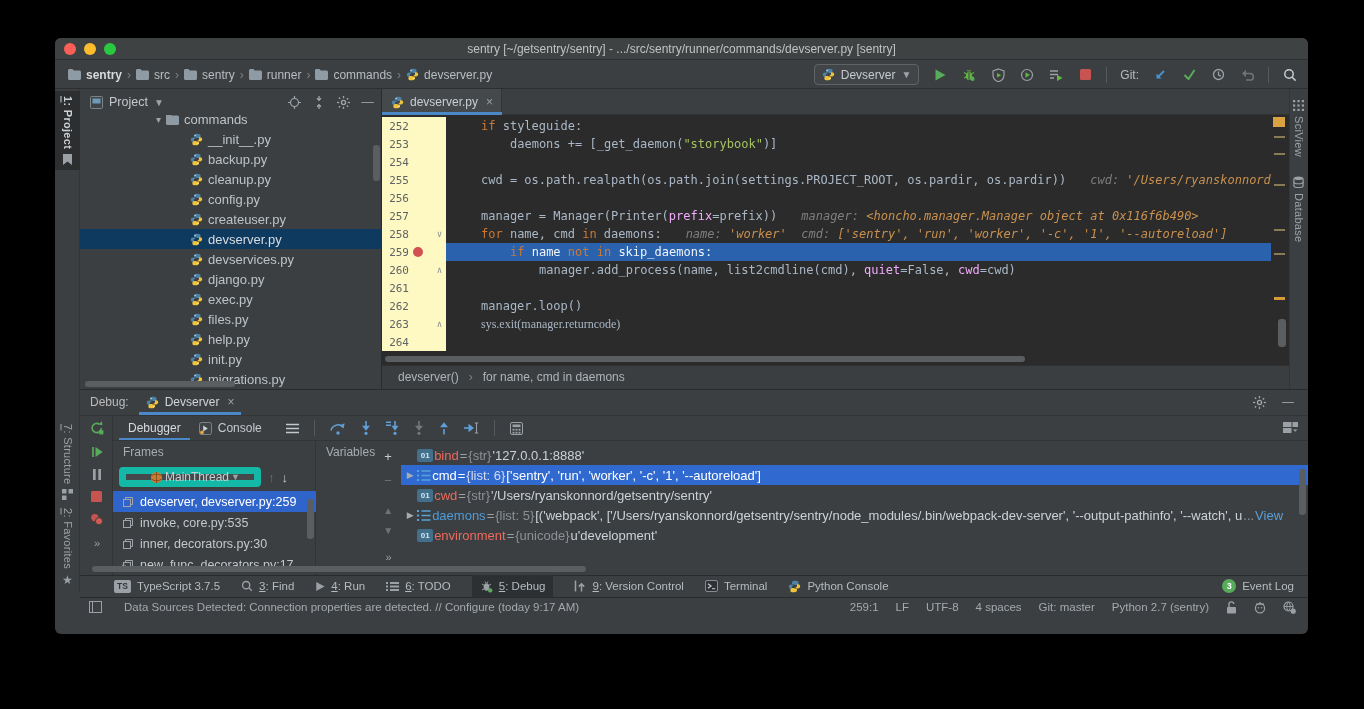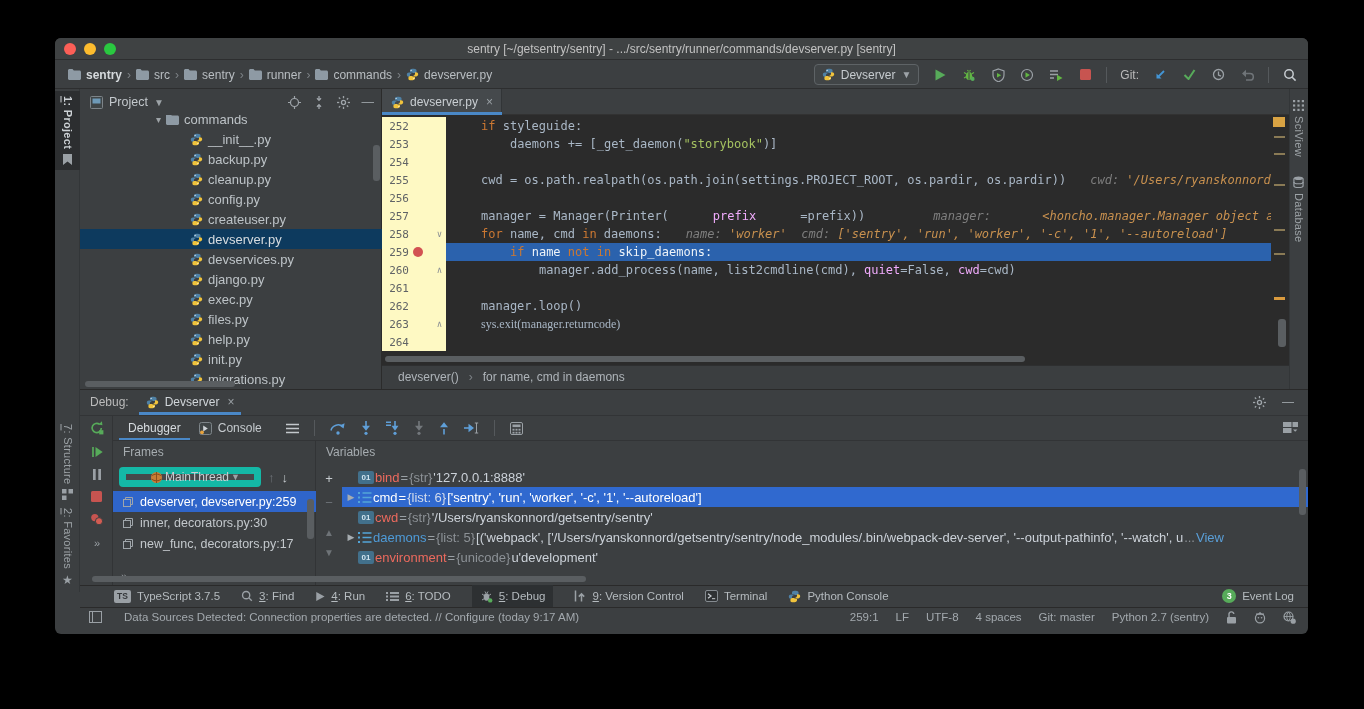--- a/index.html
+++ b/index.html
@@ -100,21 +100,21 @@
   .frames{width:203px;flex:none;display:flex;flex-direction:column;box-shadow:inset -1px 0 0 #323436;position:relative}
   .phd{height:22px;line-height:23px;padding-left:10px;font-size:12px;color:#a6acb0;flex:none}
   .fthread{height:28px;flex:none;display:flex;align-items:center;gap:7px;padding:0 6px}
   .fdrop{width:142px;height:20px;border:7px solid #14b8a6;border-radius:4px;background:#45494b;
     display:flex;align-items:center;gap:2px;padding:0 24px;font-size:12px;color:#c8cdd1}
   .fdrop .car{margin-left:auto;color:#9da3a7;font-size:9px}
   .navarr{font-size:13px}
   .frow{height:21px;display:flex;align-items:center;gap:6px;padding-left:9px;font-size:12.5px;
     color:#c3c8cc;white-space:nowrap;overflow:hidden}
   .frow.sel{background:#2f65ca;color:#fff}
-  .vars{flex:1;display:flex;flex-direction:column;min-width:0;position:relative}
+  .vars{flex:1;display:flex;min-width:0;position:relative}
   .vbody{flex:1;display:flex;min-width:0;padding-top:4px}
   .vtools{width:26px;flex:none;display:flex;flex-direction:column;align-items:center;gap:9px;
     padding-top:4px;color:#c6cbcf;font-size:13px;position:relative}
   .dim{color:#6e7377}
   .vrows{flex:1;min-width:0;overflow:hidden}
   .vrow{height:20px;display:flex;align-items:center;gap:1px;padding-left:3px;font-size:13px;white-space:nowrap;overflow:hidden}
   .vrow.sel{background:#3069cf}
   .vexp{width:12px;text-align:center;color:#a6acb0;font-size:9px;flex:none}
   .vn-red{color:#ec6a5e}.vn-blue{color:#4e9bd8}.vn-plain{color:#d8dde2}
   .veq{color:#9aa0a5}.vtype{color:#8c9196}.vval{color:#ccd2d9}.vell{color:#8c9196}.vlink{color:#5a9fd8}
@@ -582,21 +582,21 @@
                     <span class="gnum">256</span>
                     <span class="gbp"></span>
                   </div>
                   <div class="cl" style="padding-left: 6px;"></div>
                 </div>
                 <div class="crow">
                   <div class="gut">
                     <span class="gnum">257</span>
                     <span class="gbp"></span>
                   </div>
-                  <div class="cl" style="padding-left: 35px; gap: 44px;"><span class="tk-p">manager = Manager(Printer(</span><span class="tk-a">prefix</span><span class="tk-p">=prefix))</span><span class="tk-hl hint0">manager: </span><span class="tk-hv">&lt;honcho.manager.Manager object at 0x116f6b490&gt;</span></div>
+                  <div class="cl" style="padding-left: 35px;"><span class="tk-p">manager = Manager(Printer(</span><span class="tk-a">prefix</span><span class="tk-p">=prefix))</span><span class="tk-hl hint0">manager: </span><span class="tk-hv">&lt;honcho.manager.Manager object at 0x116f6b490&gt;</span></div>
                 </div>
                 <div class="crow">
                   <div class="gut">
                     <span class="gnum">258</span>
                     <span class="gbp"></span>
                     <span class="gfold">∨</span>
                   </div>
                   <div class="cl" style="padding-left: 35px;"><span class="tk-k">for </span><span class="tk-p">name, cmd </span><span class="tk-k">in </span><span class="tk-p">daemons:</span><span class="tk-hl hint0">name: </span><span class="tk-hv">'worker'</span><span class="tk-hl">  cmd: </span><span class="tk-hv">['sentry', 'run', 'worker', '-c', '1', '--autoreload']</span></div>
                 </div>
                 <div class="crow exec">
@@ -883,20 +883,29 @@
                 </div>
                 <div id="framerows">
                     <div class="frow sel">
                       <span class="ic">
                         <svg width="12" height="12" viewBox="0 0 12 12">
                           <rect x="1.5" y="3.5" width="7" height="7" fill="none" stroke="#9fa5aa"></rect>
                           <path d="M3.5 3.5v-2h7v7h-2" fill="none" stroke="#9fa5aa"></path>
                         </svg>
                       </span>
                       <span>devserver, devserver.py:259</span>
+                    </div>
+                    <div class="frow">
+                      <span class="ic">
+                        <svg width="12" height="12" viewBox="0 0 12 12">
+                          <rect x="1.5" y="3.5" width="7" height="7" fill="none" stroke="#9fa5aa"></rect>
+                          <path d="M3.5 3.5v-2h7v7h-2" fill="none" stroke="#9fa5aa"></path>
+                        </svg>
+                      </span>
+                      <span>invoke, core.py:535</span>
                     </div>
                     <div class="frow">
                       <span class="ic">
                         <svg width="12" height="12" viewBox="0 0 12 12">
                           <rect x="1.5" y="3.5" width="7" height="7" fill="none" stroke="#9fa5aa"></rect>
                           <path d="M3.5 3.5v-2h7v7h-2" fill="none" stroke="#9fa5aa"></path>
                         </svg>
                       </span>
                       <span>inner, decorators.py:30</span>
                     </div>

